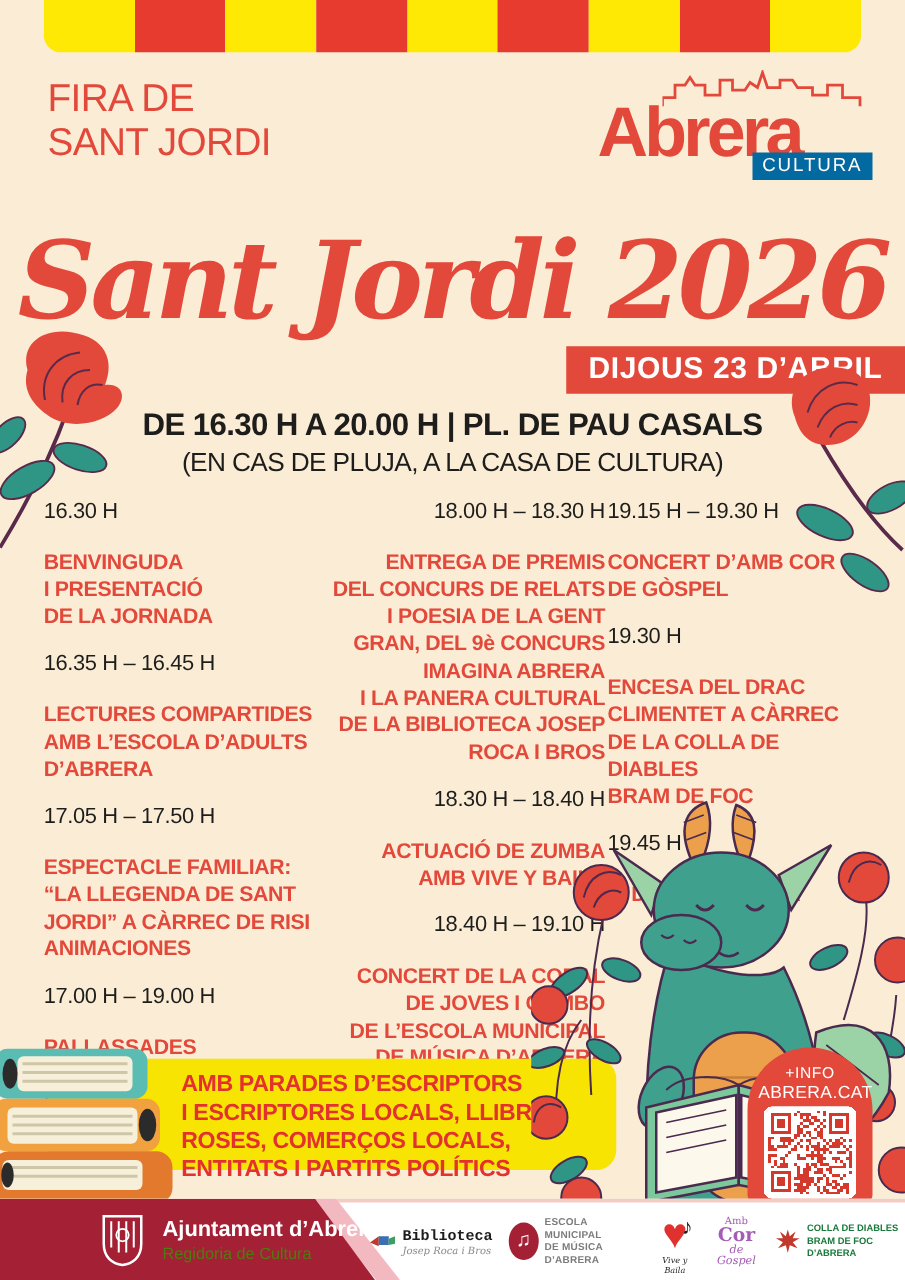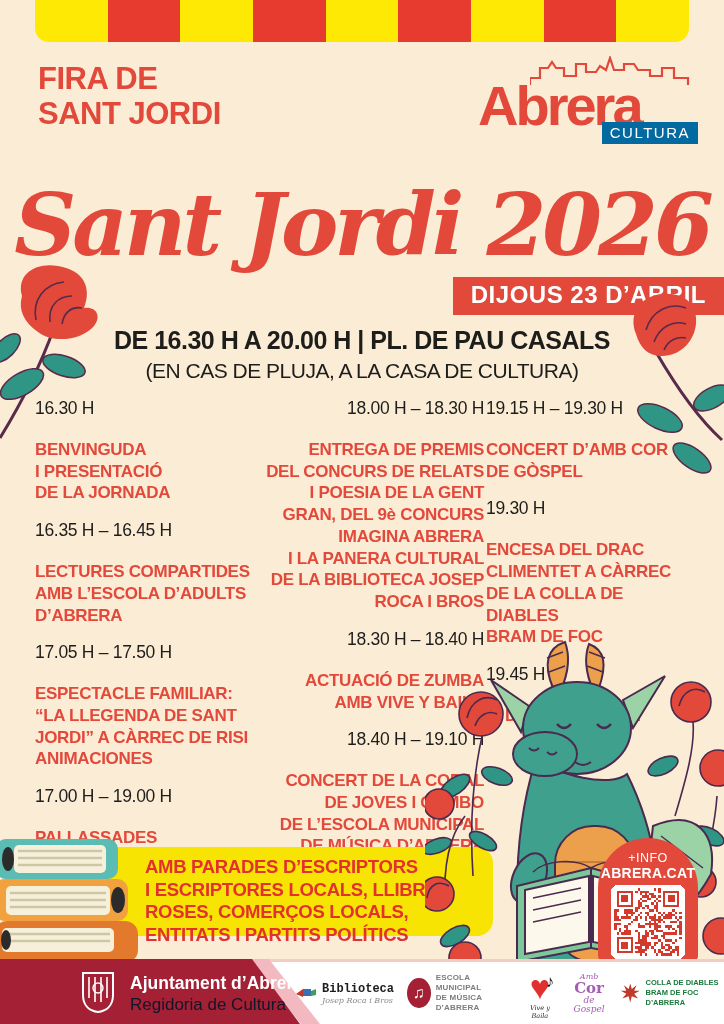--- a/index.html
+++ b/index.html
@@ -8,21 +8,21 @@
     background:#fbecd5;font-family:"Liberation Sans",sans-serif;
   }
   .pre{white-space:pre-line;}
   
   .stripes{position:absolute;left:35px;top:0;width:654px;height:42px;display:flex;
     border-radius:0 0 14px 14px;overflow:hidden;}
   .stripes div{flex:1;}
   .stripes div:nth-child(odd){background:#fde903;}
   .stripes div:nth-child(even){background:#e63b2e;}
   
-  .fira{position:absolute;left:38px;top:62px;color:#e2493b;font-weight:bold;
+  .fira{position:absolute;left:38px;top:62px;color:#e2493b;font-weight:normal;
     font-size:31px;line-height:1.12;letter-spacing:-0.5px;}
   .logo{position:absolute;left:478px;top:56px;width:220px;height:96px;}
   .logo .skyline{position:absolute;left:52px;top:0;}
   .logo .abrera{position:absolute;left:0;top:22px;font-size:56px;font-weight:bold;
     color:#e2493b;letter-spacing:-3px;line-height:1;}
   .logo .cultura{position:absolute;right:0;top:66px;background:#0369a1;color:#fff;
     font-weight:normal;font-size:15px;letter-spacing:1.5px;padding:2px 8px 3px;}
   
   .title{position:absolute;left:0;top:152px;width:724px;text-align:center;
     font-family:"DejaVu Serif",serif;font-style:italic;font-weight:bold;
@@ -50,46 +50,46 @@
     font-size:18.5px;line-height:1.22;letter-spacing:-0.3px;}
   .books{position:absolute;left:-6px;top:833px;z-index:3;}
   
   .dragon{position:absolute;left:425px;top:636px;z-index:4;}
   .rose-left{position:absolute;left:-8px;top:262px;z-index:1;}
   .rose-right{position:absolute;left:626px;top:290px;z-index:1;}
   
   .dome{position:absolute;left:598px;top:838px;width:100px;height:124px;z-index:5;
     background:#e2493b;border-radius:50px 50px 6px 6px;text-align:center;}
   .dome .plus{color:#fff;font-size:12.5px;letter-spacing:0.5px;margin-top:13px;}
-  .dome .url{color:#fff;font-size:14px;font-weight:bold;letter-spacing:0.3px;}
+  .dome .url{color:#fff;font-size:14px;font-weight:normal;letter-spacing:0.3px;text-align:right;}
   .dome svg{margin-top:4px;}
   
   .footer{position:absolute;left:0;bottom:0;width:724px;height:62px;background:#fff;
     z-index:6;border-top:3px solid #f3cdc4;}
   .f-pink{position:absolute;left:0;top:-3px;width:320px;height:65px;background:#f2b9c0;
     clip-path:polygon(78% 0,84% 0,100% 100%,94% 100%);}
   .f-maroon{position:absolute;left:0;top:-3px;width:300px;height:65px;background:#a32035;
     clip-path:polygon(0 0,84% 0,100% 100%,0 100%);}
   .f-shield{position:absolute;left:80px;top:8px;}
   .f-org{position:absolute;left:130px;top:11px;color:#fff;font-weight:bold;font-size:17.5px;}
-  .f-dept{position:absolute;left:130px;top:33px;color:#0f172a;font-size:17px;}
+  .f-dept{position:absolute;left:130px;top:33px;color:#4d7c0f;font-size:13px;}
   .f-logos{position:absolute;left:295px;top:0;right:4px;height:62px;display:flex;
     align-items:center;gap:13px;}
   .lg{display:flex;align-items:center;gap:5px;}
   .bib-name{font-family:"Liberation Mono",monospace;font-size:12px;color:#1d1d1b;font-weight:bold;}
   .bib-script{font-family:"DejaVu Serif",serif;font-style:italic;font-size:8px;color:#8a8a8a;}
   .esc-circle{width:30px;height:30px;border-radius:50%;background:#a32035;color:#fff;
     display:flex;align-items:center;justify-content:center;font-size:16px;}
   .esc-text{font-size:8px;font-weight:bold;color:#7c7c7c;line-height:1.25;letter-spacing:0.2px;}
   .vive{position:relative;width:46px;height:46px;text-align:center;}
   .vive .heart{font-size:34px;color:#e0312e;line-height:1;}
   .vive .note{position:absolute;right:4px;top:2px;font-size:17px;color:#1d1d1b;}
   .vive .vtext{font-family:"DejaVu Serif",serif;font-style:italic;font-size:6.5px;color:#1d1d1b;}
   .gospel{text-align:center;color:#a55cb5;font-family:"DejaVu Serif",serif;line-height:1;}
-  .gospel .g1{font-size:8px;font-style:italic;}
+  .gospel .g1{font-size:8px;}
   .gospel .g2{font-size:15px;font-weight:bold;}
   .gospel .g3{font-size:9px;font-style:italic;}
   .dia-text{font-size:7.5px;font-weight:bold;color:#1a7a3c;line-height:1.3;}
 </style>
 </head>
 <body>
 
 <div class="poster">
 
   <div class="stripes">

